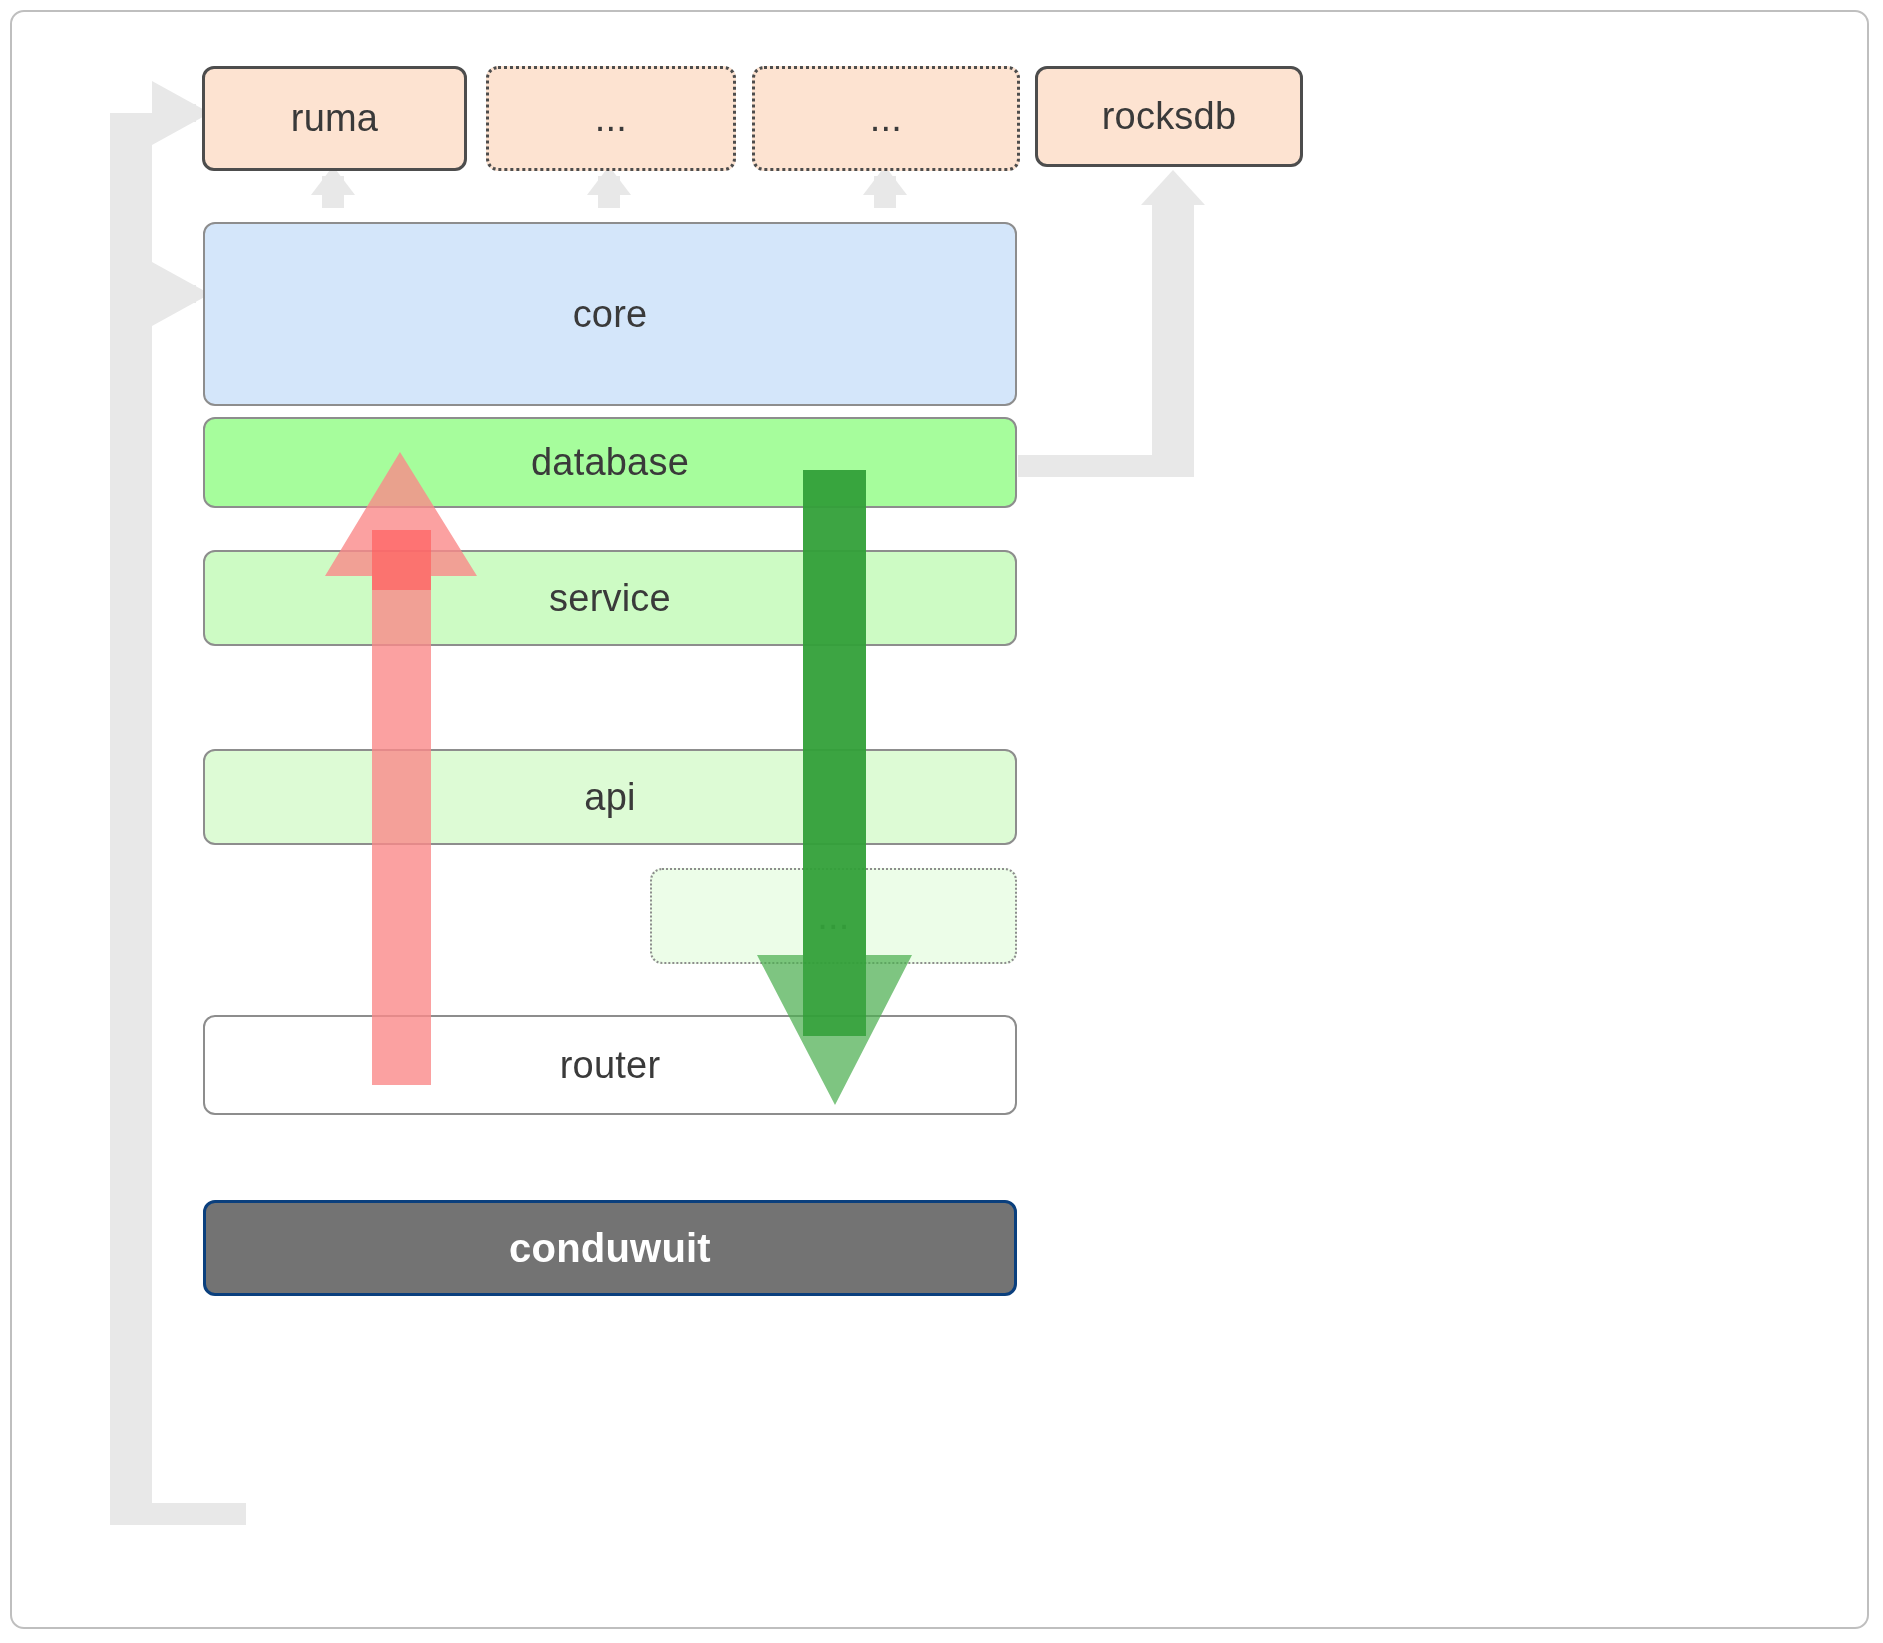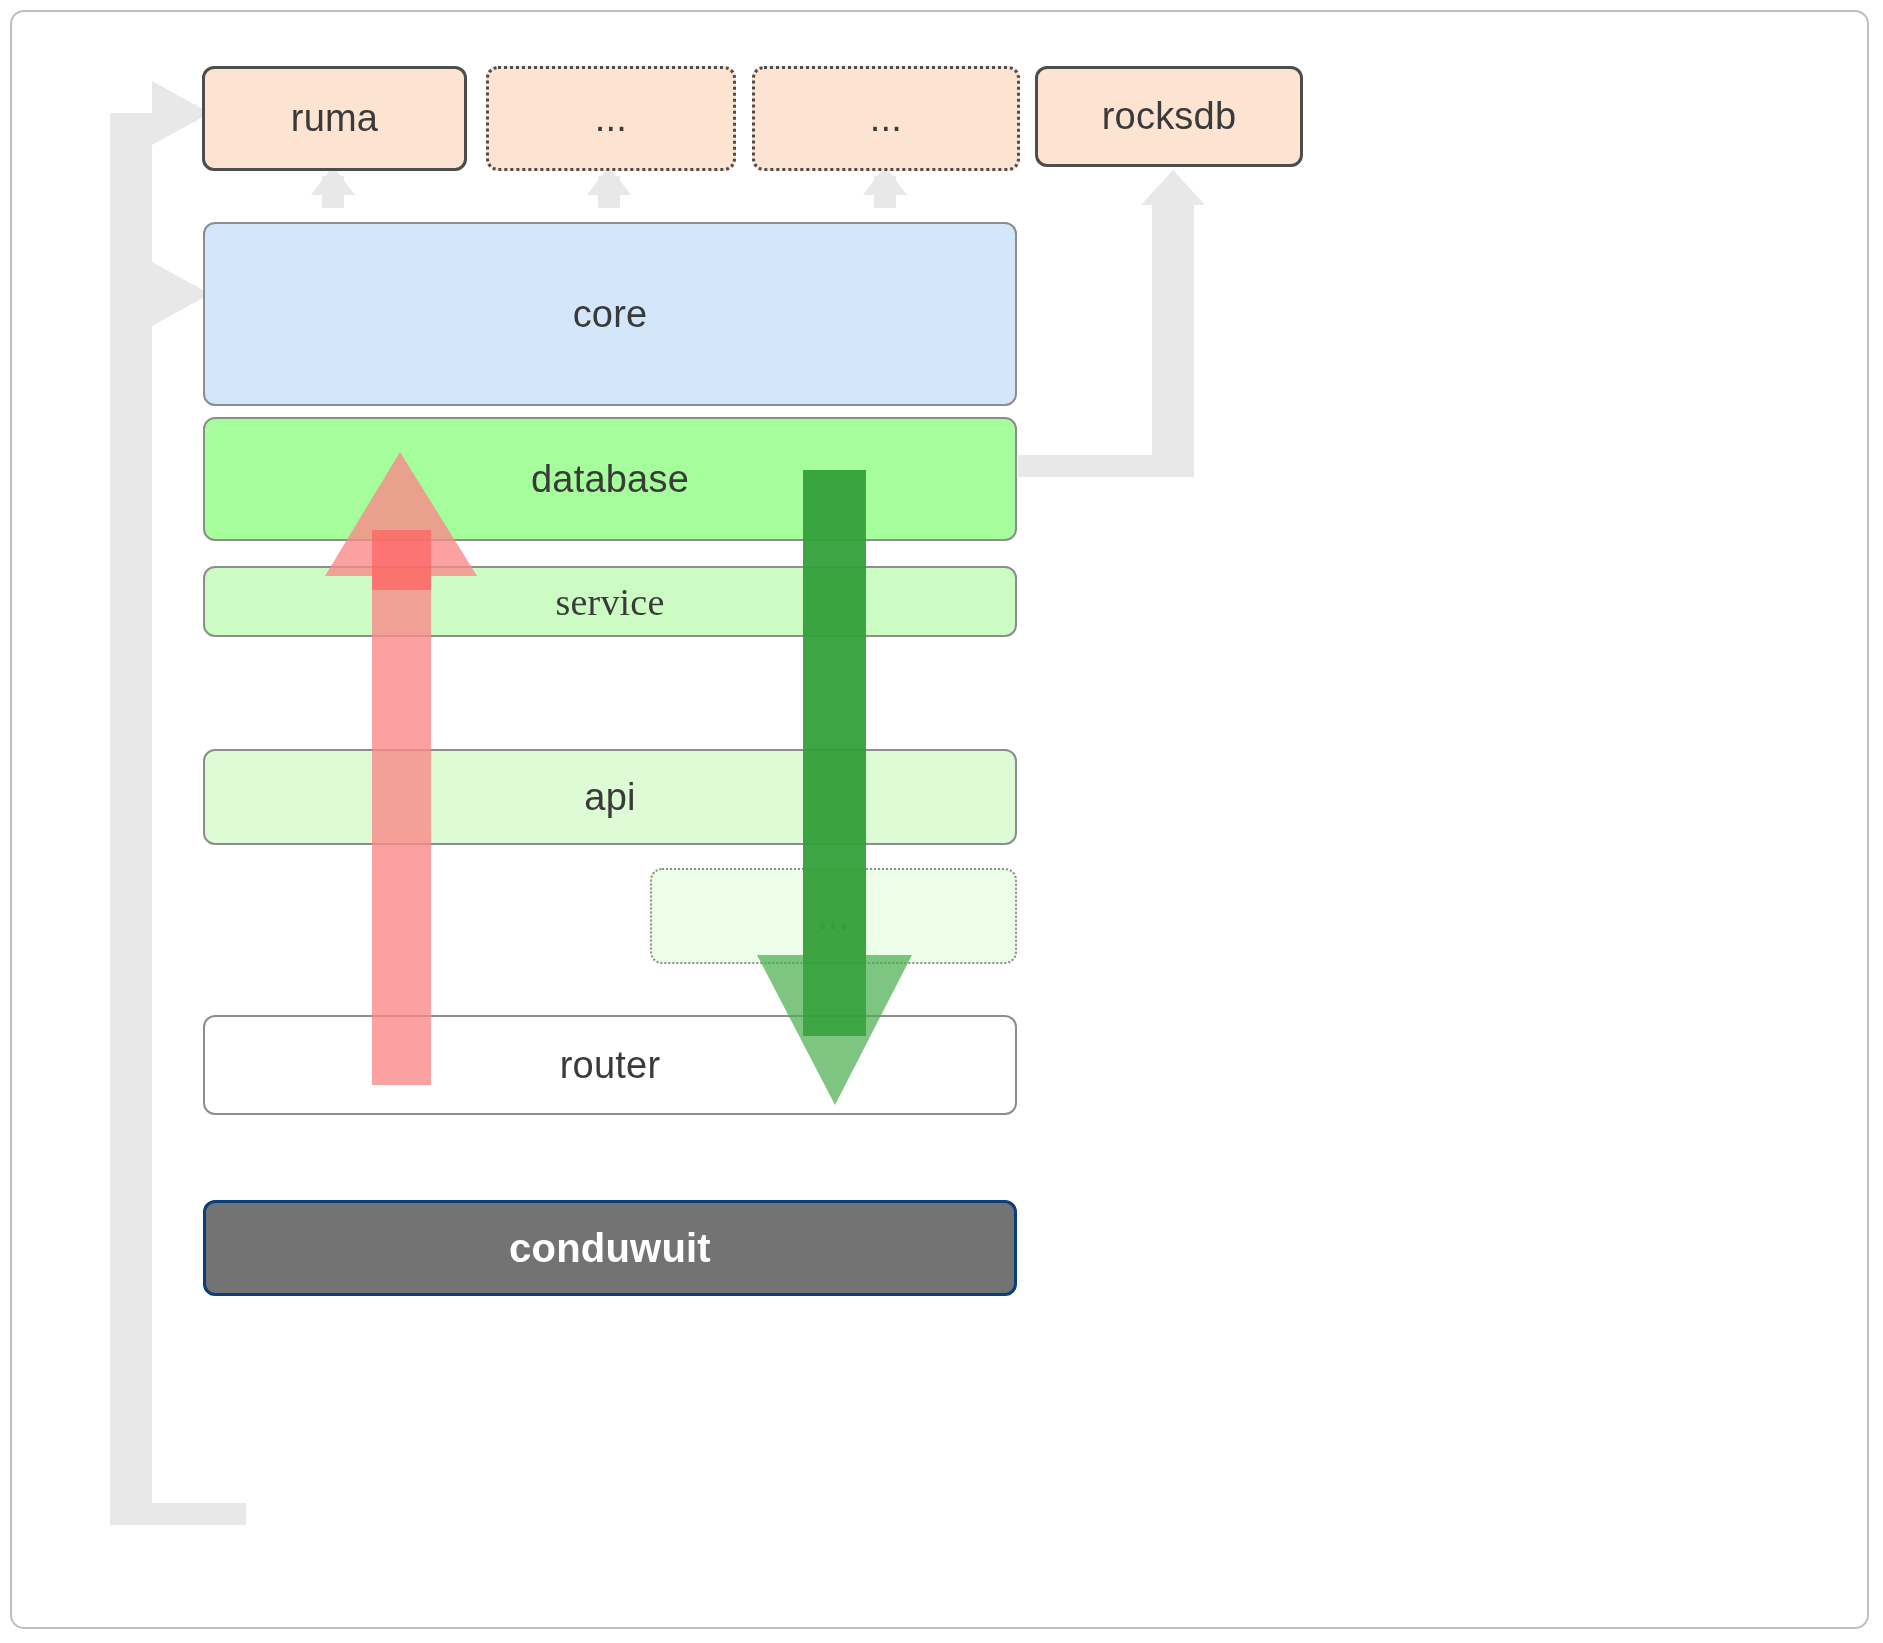--- a/index.html
+++ b/index.html
@@ -159,25 +159,25 @@
     <span>...</span>
   </div>
   <div class="node node-orange" style="left:1035px; top:66px; width:268px; height:101px;">
     <span>rocksdb</span>
   </div>
 
   <div class="node node-blue" style="left:203px; top:222px; width:814px; height:184px;">
     <span>core</span>
   </div>
 
-  <div class="node node-g1" style="left:203px; top:417px; width:814px; height:124px;">
+  <div class="node node-g1" style="left:203px; top:417px; width:814px; height:91px;">
     <span>database</span>
   </div>
 
-  <div class="node node-g2" style="left:203px; top:566px; width:814px; height:71px;font-family:Liberation Serif, serif;">
+  <div class="node node-g2" style="left:203px; top:550px; width:814px; height:96px;">
     <span>service</span>
   </div>
 
   <div class="node node-g3" style="left:203px; top:749px; width:814px; height:96px;">
     <span>api</span>
   </div>
 
 
   <div class="node node-g4-dotted" style="left:650px; top:868px; width:367px; height:96px;">
     <span>...</span>

